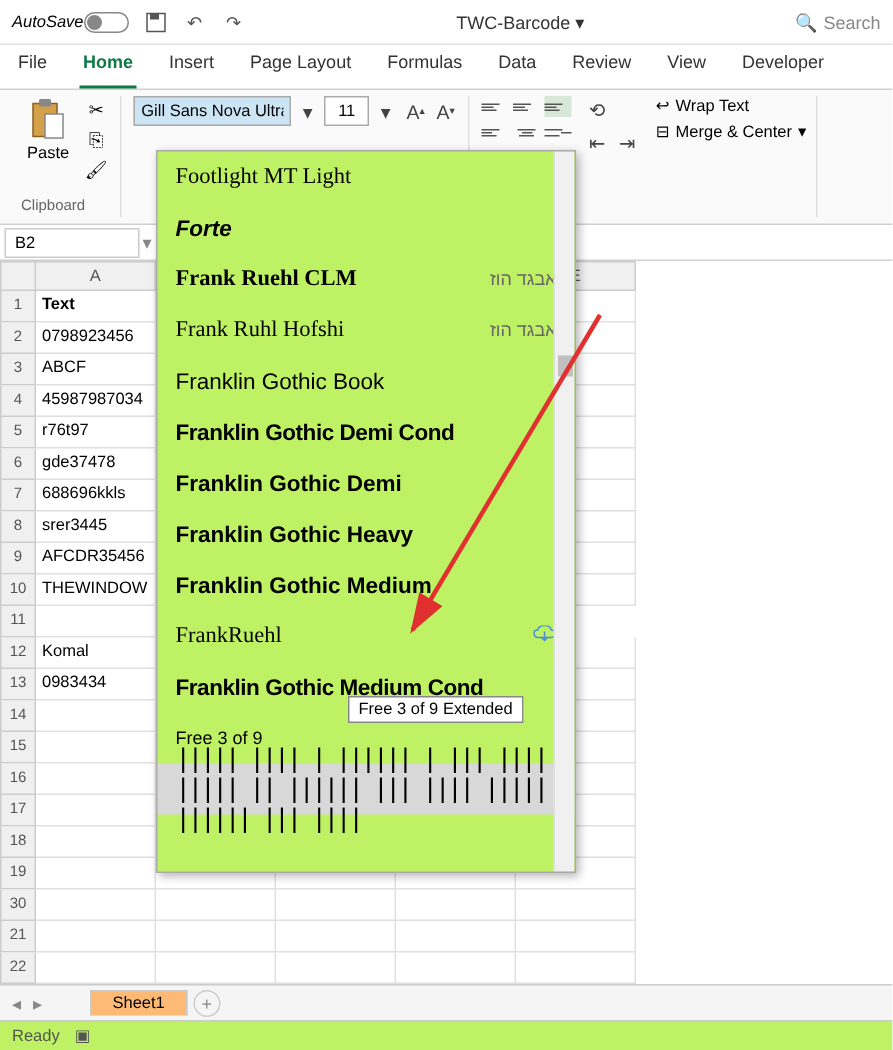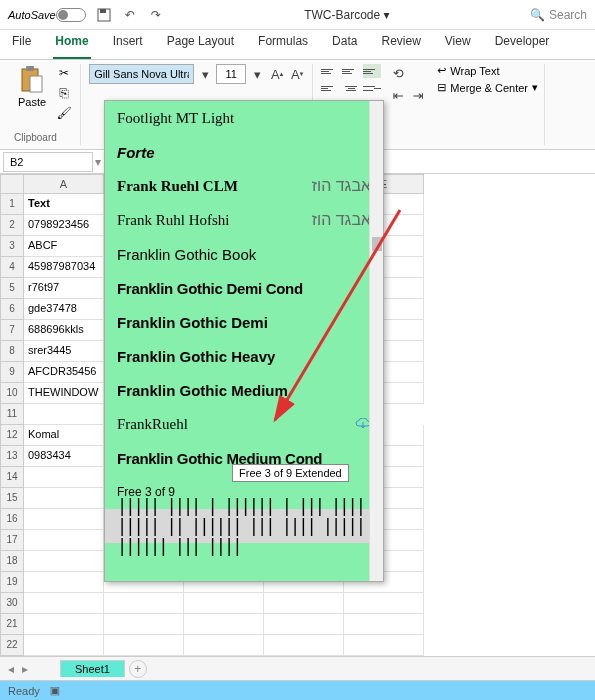--- a/index.html
+++ b/index.html
@@ -45,37 +45,37 @@
 .col-headers { display: flex; height: 20px; }
 .row-header-spacer { width: 24px; background: #f0f0f0; border: 1px solid #ccc; }
 .col-header { flex: 0 0 80px; background: #f0f0f0; border: 1px solid #ccc; border-left: none; text-align: center; font-size: 11px; line-height: 18px; color: #555; }
 .col-header:first-of-type { flex: 0 0 88px; }
 .grid-row { display: flex; height: 21px; }
 .row-header { width: 24px; background: #f0f0f0; border: 1px solid #ccc; border-top: none; text-align: center; font-size: 10px; line-height: 19px; color: #555; }
 .cell { flex: 0 0 80px; border: 1px solid #e0e0e0; border-top: none; border-left: none; padding: 0 4px; font-size: 11px; line-height: 19px; overflow: hidden; white-space: nowrap; }
 .cell:first-of-type { flex: 0 0 88px; }
 .cell.bold { font-weight: 600; }
 
-.font-dropdown { position: absolute; left: 104px; top: 100px; width: 280px; height: 482px; background: #86efac; border: 1px solid #aaa; box-shadow: 2px 2px 6px rgba(0,0,0,0.3); z-index: 100; overflow: hidden; }
+.font-dropdown { position: absolute; left: 104px; top: 100px; width: 280px; height: 482px; background: #bef264; border: 1px solid #aaa; box-shadow: 2px 2px 6px rgba(0,0,0,0.3); z-index: 100; overflow: hidden; }
 .font-list { height: 100%; overflow-y: hidden; }
 .font-item { height: 34px; padding: 0 12px; display: flex; align-items: center; justify-content: space-between; font-size: 15px; cursor: pointer; }
 .font-item.selected { background: #d8d8d8; }
-.font-item .preview { font-size: 16px; color: #666; }
+.font-item .preview { font-size: 12px; color: #666; }
 .font-scroll { position: absolute; right: 0; top: 0; width: 14px; height: 100%; background: #f0f0f0; border-left: 1px solid #ddd; }
 .font-scroll-thumb { position: absolute; width: 10px; left: 2px; height: 14px; background: #c0c0c0; top: 136px; }
 .tooltip { position: absolute; background: #fff; border: 1px solid #888; padding: 2px 6px; font-size: 11px; left: 232px; top: 464px; z-index: 200; }
 
 .arrow { position: absolute; z-index: 150; pointer-events: none; }
 
 .sheet-tabs { position: absolute; bottom: 20px; left: 0; right: 0; height: 24px; background: #f5f5f5; border-top: 1px solid #ccc; display: flex; align-items: center; padding-left: 60px; gap: 4px; }
 .tab-nav { position: absolute; left: 8px; display: flex; gap: 8px; color: #888; }
-.sheet-tab { background: #5eead4; border: 1px solid #ccc; border-bottom: none; padding: 2px 14px; font-size: 11px; }
+.sheet-tab { background: #fdba74; border: 1px solid #ccc; border-bottom: none; padding: 2px 14px; font-size: 11px; }
 .add-sheet { width: 18px; height: 18px; border: 1px solid #ccc; border-radius: 50%; display: flex; align-items: center; justify-content: center; font-size: 12px; color: #888; }
 
-.statusbar { position: absolute; bottom: 0; left: 0; right: 0; height: 20px; background: #7dd3fc; border-top: 1px solid #ccc; display: flex; align-items: center; padding: 0 8px; font-size: 11px; color: #555; gap: 10px; }
+.statusbar { position: absolute; bottom: 0; left: 0; right: 0; height: 20px; background: #bef264; border-top: 1px solid #ccc; display: flex; align-items: center; padding: 0 8px; font-size: 11px; color: #555; gap: 10px; }
 </style>
 </head>
 <body>
 
 <div class="titlebar">
   <div class="autosave">
     <span>AutoSave</span>
     <span class="toggle"></span>
   </div>
   <span class="title-icon">

